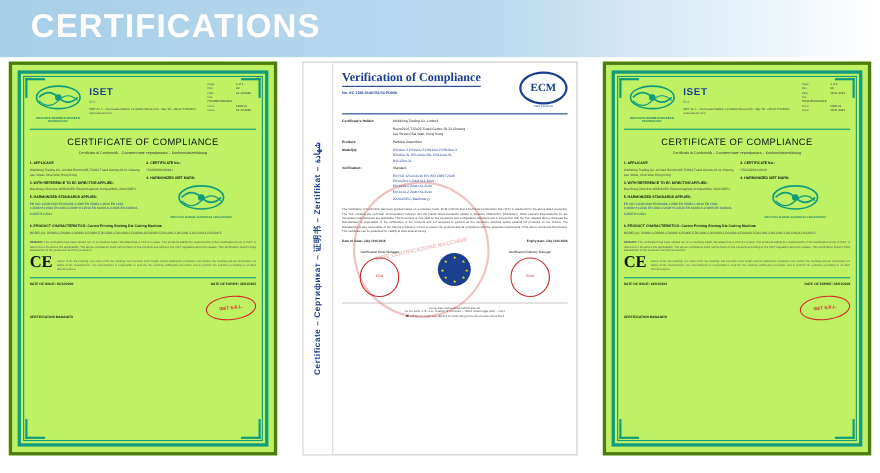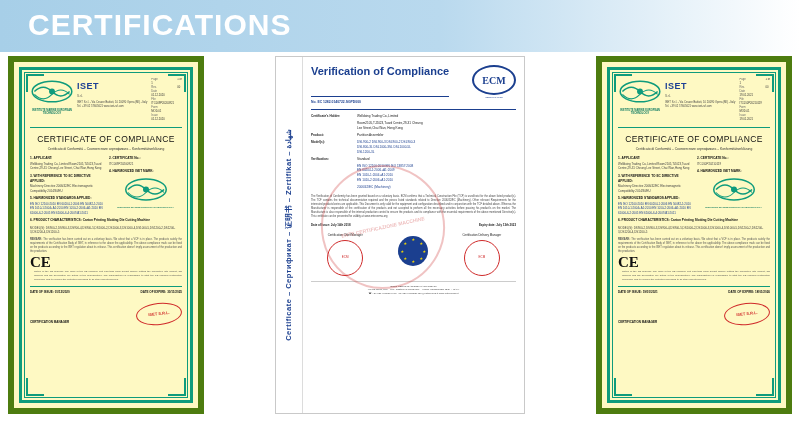--- a/index.html
+++ b/index.html
@@ -26,23 +26,23 @@
   
   #cert-row{
     position:absolute;left:0;top:56px;width:800px;height:370px;
     display:flex;flex-direction:row;align-items:flex-start;
     justify-content:space-between;
     padding:0 8px;box-sizing:border-box;
   }
 
   
   .cert-green{
-    width:196px;height:358px;
-    background:#fef9c3;
-    border:6px solid #4d7c0f;
+    width:244px;height:358px;
+    background:#bef264;
+    border:3px solid #4d7c0f;
     position:relative;
     box-sizing:border-box;
   }
   .cert-green .frame-outer{
     position:absolute;left:5px;top:5px;right:5px;bottom:5px;
     border:3px solid #0f9b7c;
   }
   .cert-green .frame-inner{
     position:absolute;left:10px;top:10px;right:10px;bottom:10px;
     border:1px solid #0f9b7c;
@@ -101,21 +101,21 @@
     text-align:center;margin-top:2px;
   }
   .mark-badge{display:block;margin:0 auto;}
   .mark-cap{font-size:2.5px;color:#0f7b62;font-weight:bold;line-height:1.3;}
 
   .prod-line{font-size:2.9px;color:#444;line-height:1.5;margin-top:3px;}
   .remark{
     font-size:2.6px;color:#555;line-height:1.45;margin-top:4px;
     text-align:justify;
   }
-  .ce-row{display:flex;flex-direction:column;align-items:flex-start;margin-top:2px;}
+  .ce-row{display:flex;align-items:flex-end;margin-top:2px;}
   .ce-mark{font-size:15px;font-weight:bold;color:#111;font-family:"Liberation Serif", serif;line-height:1;}
   .ce-text{font-size:2.5px;color:#555;line-height:1.45;margin-left:4px;text-align:justify;}
 
   .dates-row{
     display:flex;flex-direction:row;justify-content:space-between;
     font-size:3px;font-weight:bold;color:#111;margin-top:5px;
     border-top:1px solid #0f9b7c;padding-top:3px;
   }
   .sign-row{
     display:flex;flex-direction:row;justify-content:space-between;align-items:flex-end;
@@ -150,22 +150,22 @@
     white-space:nowrap;
     font-size:7.5px;color:#1b3f8f;font-weight:bold;letter-spacing:.5px;
   }
   .mid-body{
     flex:1;position:relative;padding:8px 8px 6px 8px;box-sizing:border-box;
     overflow:hidden;font-size:3.1px;color:#333;
   }
   .mid-head{display:flex;flex-direction:row;align-items:flex-start;}
   .voc-title{
     font-size:11px;color:#1b3f8f;font-weight:bold;
-    font-family:Liberation Sans, sans-serif;
-    border-bottom:1.5px solid #1b3f8f;padding-bottom:19px;
+    font-family:Liberation Serif, serif;
+    border-bottom:1.5px solid #1b3f8f;padding-bottom:1px;
   }
   .voc-no{font-size:3.4px;color:#1b3f8f;margin-top:3px;font-weight:bold;}
   .ecm-logo{margin-left:auto;text-align:center;}
   .ecm-oval{
     width:40px;height:26px;border:2px solid #1b3f8f;border-radius:50%;
     display:flex;align-items:center;justify-content:center;
     color:#1b3f8f;font-size:10px;font-weight:bold;font-family:"Liberation Serif", serif;
     background:#fff;
   }
   .ecm-cap{font-size:2.3px;color:#1b3f8f;margin-top:1px;}

